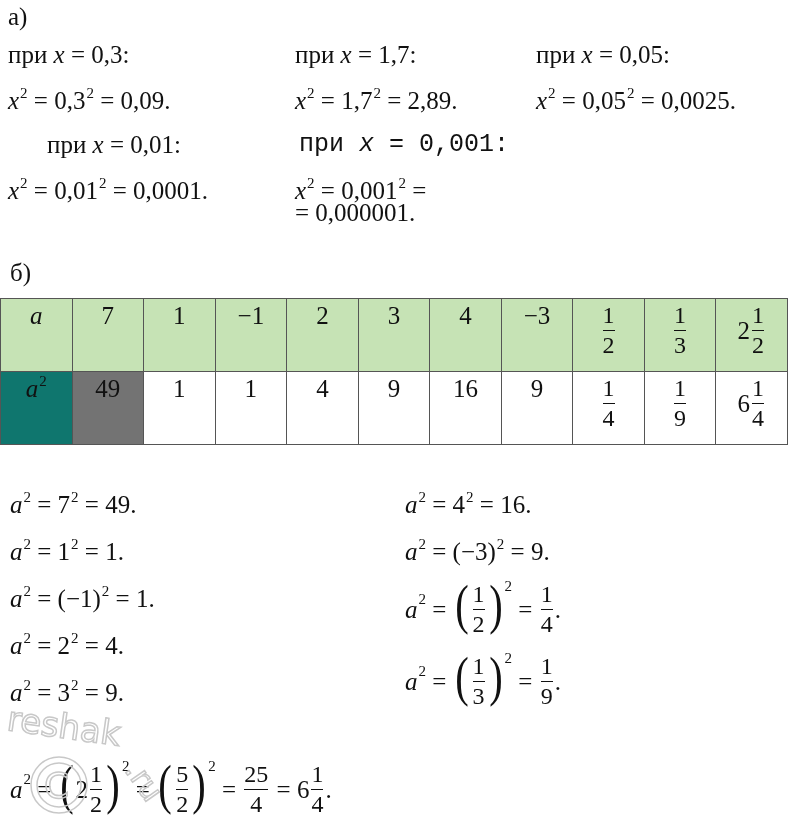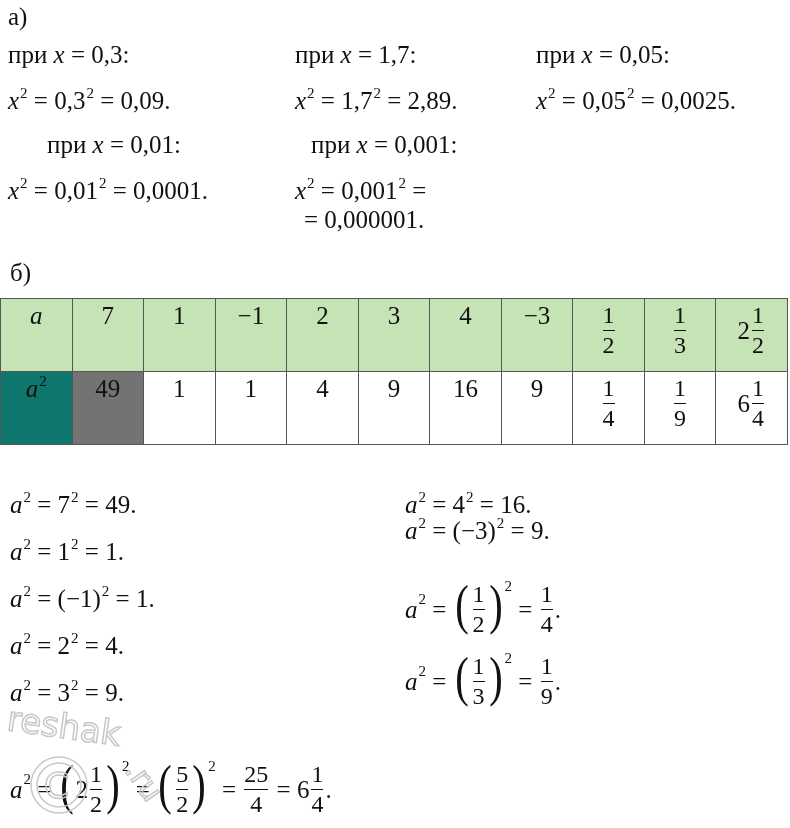--- a/index.html
+++ b/index.html
@@ -58,27 +58,27 @@
   <i class="v">x</i><sup>2</sup><span> = 0,05</span><sup>2</sup><span> = 0,0025.</span>
 </div>
 
 <div class="abs" style="left:8px;top:132px;margin-left:39px;">
   <span>при</span> <i class="v">x</i><span> = 0,01:</span>
 </div>
 <div class="abs" style="left:8px;top:178px;">
   <i class="v">x</i><sup>2</sup><span> = 0,01</span><sup>2</sup><span> = 0,0001.</span>
 </div>
 
-<div class="abs" style="left:311px;top:132px;">
+<div class="abs" style="left:299px;top:132px;font-family:Liberation Mono, monospace;">
   <span>при</span> <i class="v">x</i><span> = 0,001:</span>
 </div>
 <div class="abs" style="left:295px;top:178px;">
   <i class="v">x</i><sup>2</sup><span> = 0,001</span><sup>2</sup><span> =</span>
 </div>
-<div class="abs" style="left:295px;top:207px;margin-left:9px;">= 0,000001.</div>
+<div class="abs" style="left:295px;top:200px;">= 0,000001.</div>
 
 <div class="abs" style="left:10px;top:260px;">б)</div>
 
 <table class="sq">
   <tbody>
       <tr class="head">
     <td><i class="v">a</i></td>
     <td>7</td>
     <td>1</td>
     <td>−1</td>
@@ -154,21 +154,21 @@
 <div class="abs" style="left:10px;top:633px;text-align:center;">
   <i class="v">a</i><sup>2</sup><span> = 2</span><sup>2</sup><span> = 4.</span>
 </div>
 <div class="abs" style="left:10px;top:680px;">
   <i class="v">a</i><sup>2</sup><span> = 3</span><sup>2</sup><span> = 9.</span>
 </div>
 
 <div class="abs" style="left:405px;top:492px;">
   <i class="v">a</i><sup>2</sup><span> = 4</span><sup>2</sup><span> = 16.</span>
 </div>
-<div class="abs" style="left:405px;top:518px;text-align:right;">
+<div class="abs" style="left:405px;top:539px;text-align:right;">
   <i class="v">a</i><sup>2</sup><span> = (−3)</span><sup>2</sup><span> = 9.</span>
 </div>
 <div class="abs" style="left:405px;top:582px;line-height:1.0;">
   <i class="v" style="vertical-align:middle;">a</i><sup>2</sup><span style="vertical-align:middle;"> = </span><span class="paren">(</span><span class="frac">
       <span class="n">1</span>
       <span class="bar"></span>
       <span class="d">2</span>
     </span><span class="paren">)</span><span class="psup">2</span><span style="vertical-align:middle;"> = </span><span class="frac">
       <span class="n">1</span>
       <span class="bar"></span>

